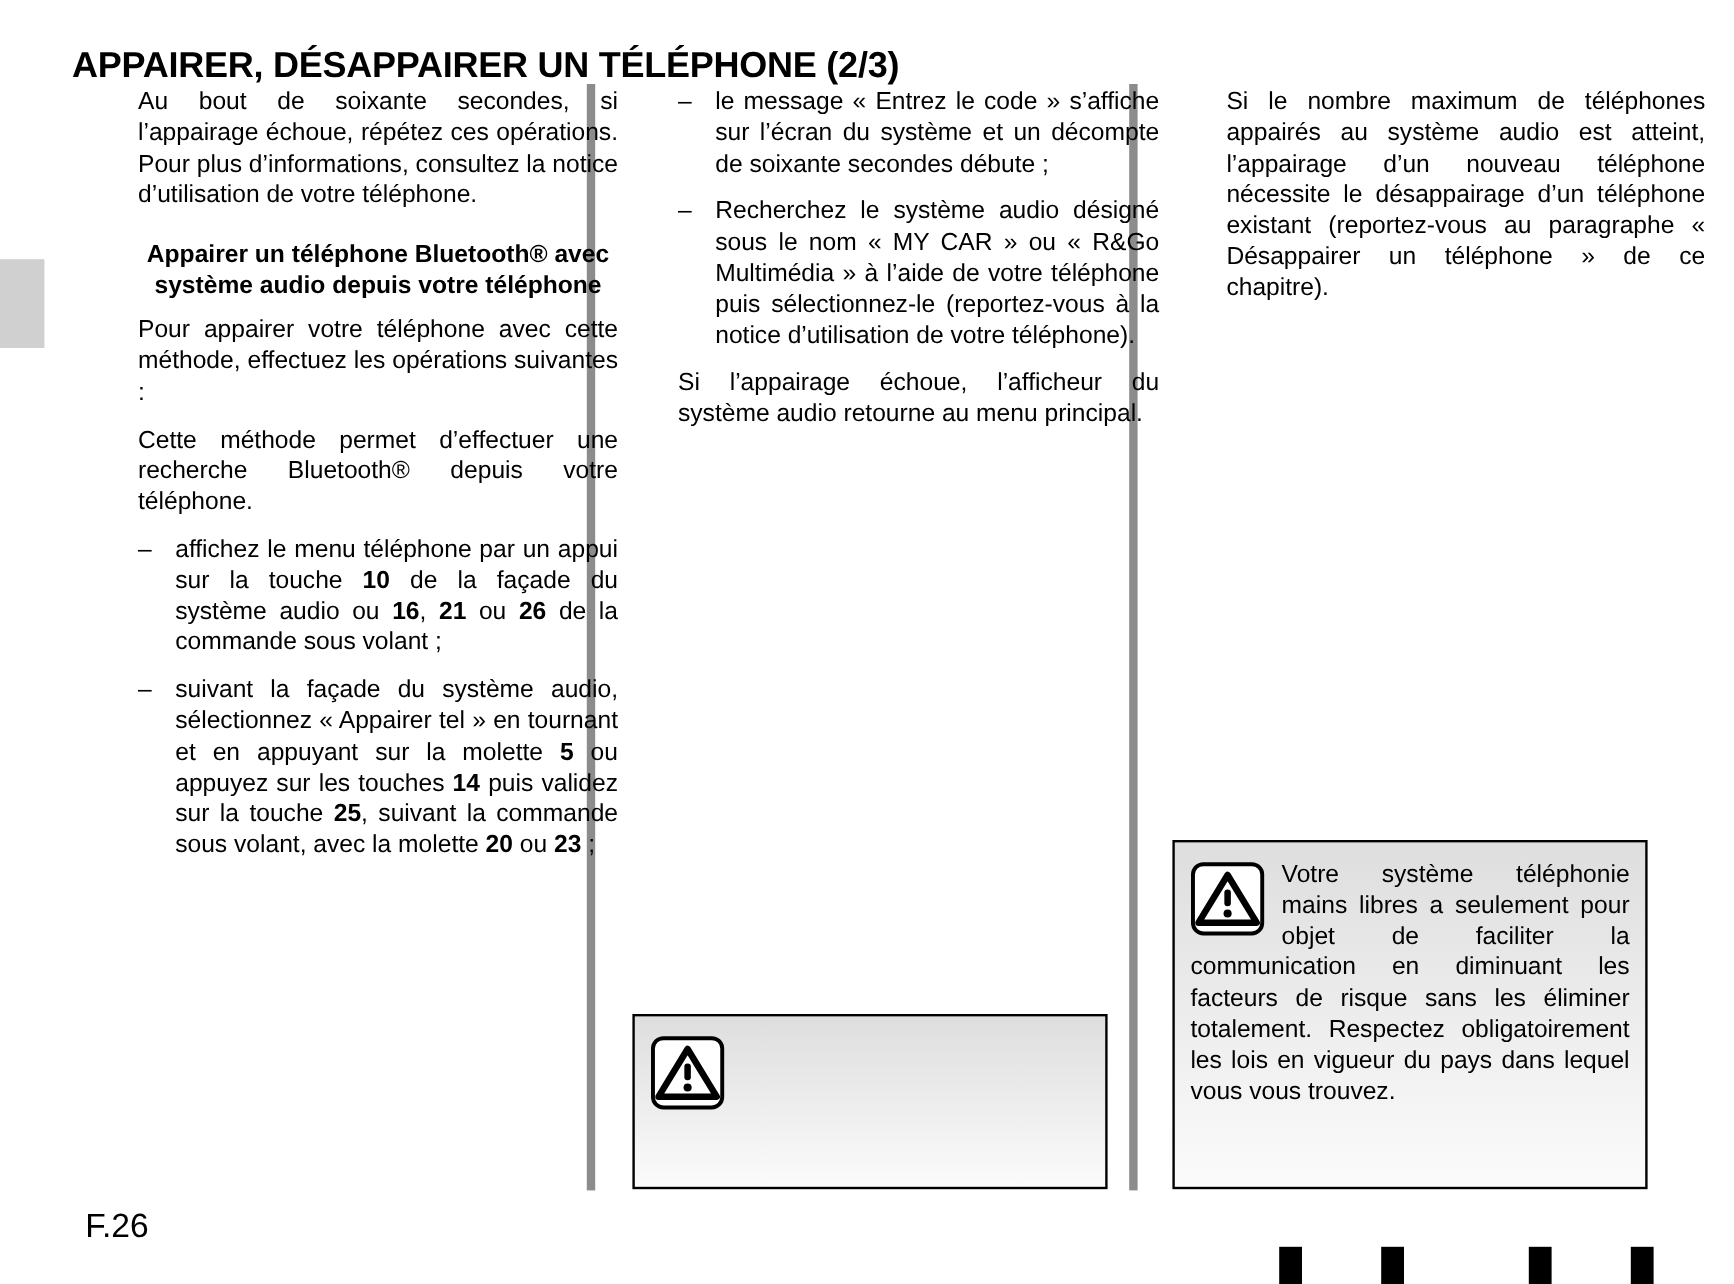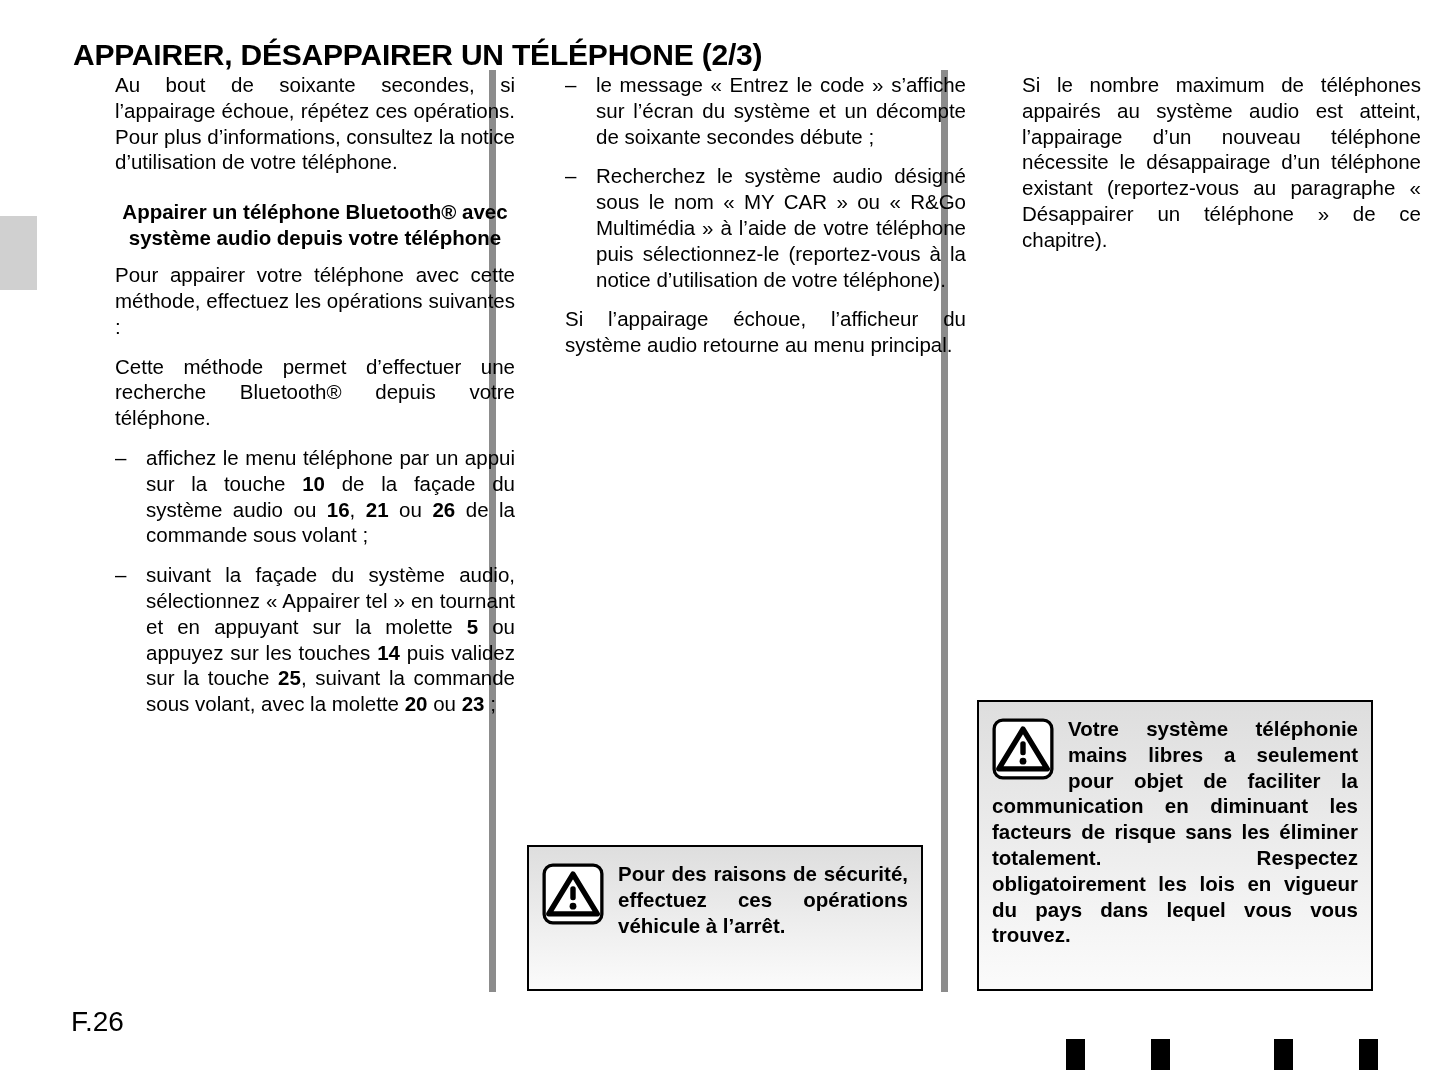--- a/index.html
+++ b/index.html
@@ -22,21 +22,21 @@
     left: 0;
     top: 216px;
     width: 37px;
     height: 74px;
     background: #d0d0d0;
   }
 
   
   .page-title {
     position: absolute;
-    left: 73px;
+    left: 60px;
     top: 18px;
     font-size: 30px;
     font-weight: bold;
     letter-spacing: -0.2px;
     white-space: nowrap;
   }
 
   
   .col-sep {
     position: absolute;
@@ -88,21 +88,20 @@
   }
   .num { font-weight: bold; }
 
   
   .warn-box {
     position: absolute;
     border: 2.5px solid #000000;
     background: linear-gradient(to bottom, #dedede 0%, #ebebeb 45%, #f4f4f4 75%, #fbfbfb 100%);
     box-sizing: border-box;
     padding: 14px 13px 10px 13px;
-    font-weight: bold;
   }
   .warn-box .warn-text {
     font-size: 20.5px;
     line-height: 25.8px;
     text-align: justify;
     text-justify: inter-word;
     margin: 0;
   }
   .warn-icon {
     float: left;
@@ -203,21 +202,20 @@
   <p class="para">Si le nombre maximum de téléphones appairés au système audio est atteint, l’appairage d’un nouveau téléphone nécessite le désappairage d’un téléphone existant (reportez-vous au paragraphe « Désappairer un téléphone » de ce chapitre).</p>
 </div>
 
 <div class="warn-box b1">
   <svg class="warn-icon" viewBox="0 0 64 64">
     <rect x="2.2" y="2.2" width="59.6" height="59.6" rx="9" ry="9" fill="#ffffff" stroke="#000000" stroke-width="3.4"></rect>
     <path d="M32 11.5 L57 52.5 L7 52.5 Z" fill="none" stroke="#000000" stroke-width="5.6" stroke-linejoin="round"></path>
     <rect x="29.2" y="24" width="5.6" height="14.5" rx="2.6" fill="#000000"></rect>
     <circle cx="32" cy="44.6" r="3.5" fill="#000000"></circle>
   </svg>
-  <p class="warn-text">Pour des raisons de sécurité, effectuez ces opérations véhicule à l’arrêt.</p>
 </div>
 
 <div class="warn-box b2">
   <svg class="warn-icon" viewBox="0 0 64 64">
     <rect x="2.2" y="2.2" width="59.6" height="59.6" rx="9" ry="9" fill="#ffffff" stroke="#000000" stroke-width="3.4"></rect>
     <path d="M32 11.5 L57 52.5 L7 52.5 Z" fill="none" stroke="#000000" stroke-width="5.6" stroke-linejoin="round"></path>
     <rect x="29.2" y="24" width="5.6" height="14.5" rx="2.6" fill="#000000"></rect>
     <circle cx="32" cy="44.6" r="3.5" fill="#000000"></circle>
   </svg>
   <p class="warn-text">Votre système téléphonie mains libres a seulement pour objet de faciliter la communication en diminuant les facteurs de risque sans les éliminer totalement. Respectez obligatoirement les lois en vigueur du pays dans lequel vous vous trouvez.</p>

